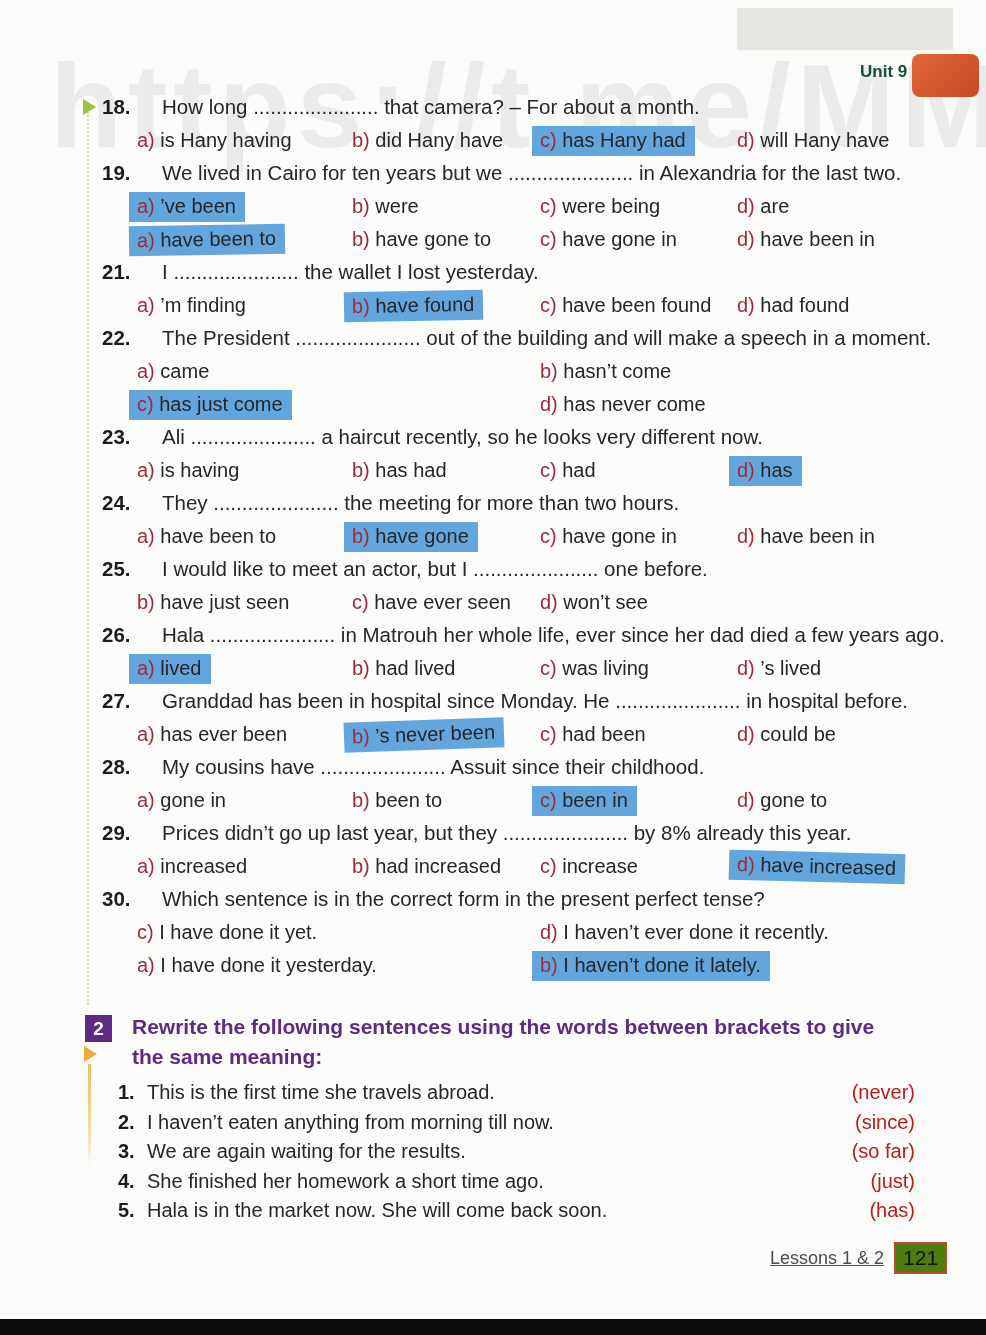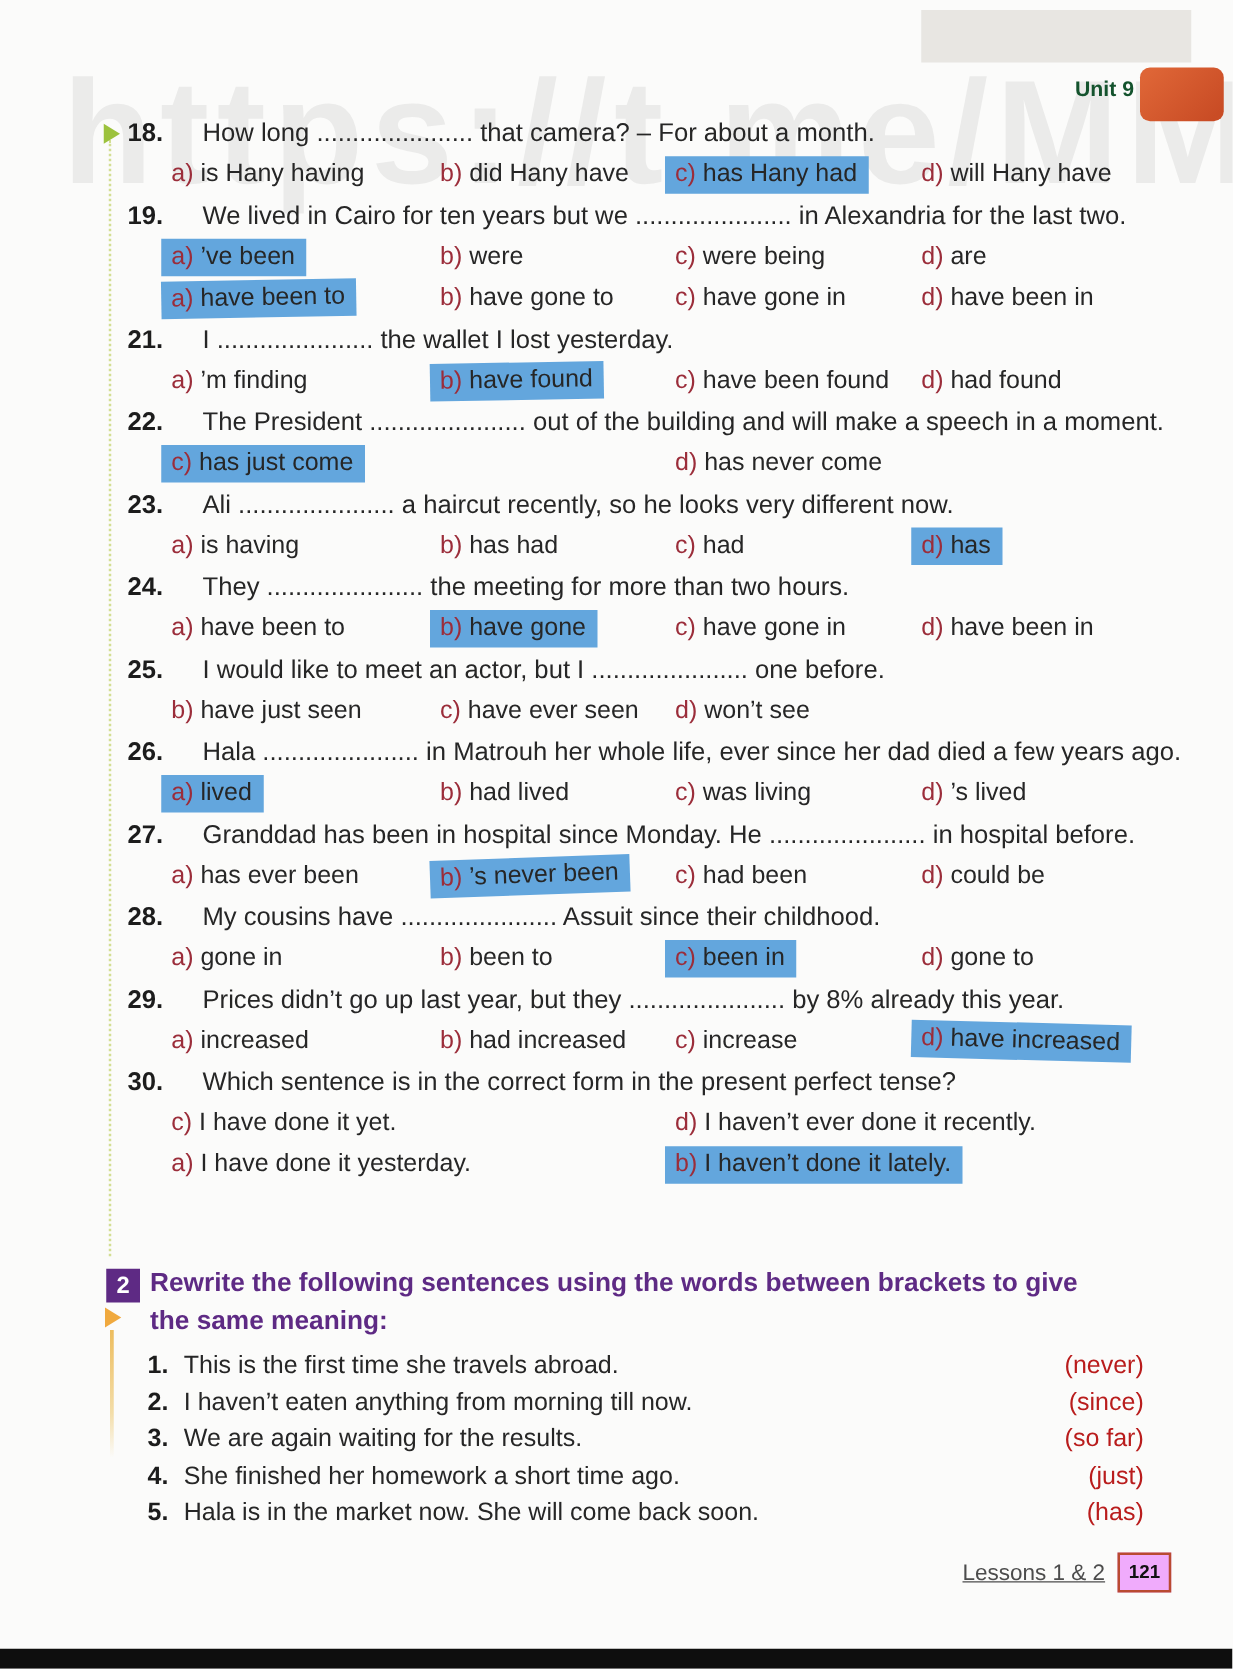--- a/index.html
+++ b/index.html
@@ -38,31 +38,31 @@
   .opt-cell{white-space:nowrap;}
   .optwrap{display:inline-block;line-height:27px;vertical-align:middle;}
   .optwrap.hl{background:#63a6dd;padding:1px 9px 2px 8px;margin-left:-8px;}
   .letter{color:#9b2d3a;}
   .opt-text{color:#262626;}
   
   .ex2{position:absolute;top:1012px;left:85px;width:840px;z-index:1;}
   .ex2-head{display:flex;align-items:flex-start;}
   .badge{width:27px;height:27px;flex:none;margin-top:3px;background:#5e2a84;color:#fff;
     display:flex;align-items:center;justify-content:center;font-size:19px;font-weight:bold;}
-  .ex2-titles{margin-left:8px;font-size:21px;font-weight:bold;color:#5e2a84;line-height:30px;}
+  .ex2-titles{margin-left:20px;font-size:21px;font-weight:bold;color:#5e2a84;line-height:30px;}
   .ex2-items{position:absolute;top:1078px;left:118px;width:797px;z-index:1;}
   .ex2-item{display:flex;line-height:29.6px;font-size:20px;}
   .it-no{font-weight:bold;flex:none;width:29px;color:#1c1c1c;}
   .it-text{color:#262626;}
   .it-hint{margin-left:auto;color:#b91c1c;}
   
   .footer{position:absolute;top:1242px;left:770px;display:flex;align-items:center;z-index:1;}
   .lessons{font-size:18px;color:#4c4c4c;text-decoration:underline;}
-  .pagebox{margin-left:10px;border:2px solid #b94a31;padding:0 7px;font-size:15px;font-weight:bold;
-    color:#111;line-height:28px;background:#f0abfc;}
+  .pagebox{margin-left:10px;border:2px solid #b94a31;padding:0 7px;font-size:21px;font-weight:normal;
+    color:#111;line-height:28px;background:#4d7c0f;}
   .blackbar{position:absolute;left:0;bottom:0;width:986px;height:16px;background:#0e0e0e;z-index:3;}
 </style>
 </head>
 <body>
 
 <div class="watermark">https://t.me/MM L7</div>
 <div class="grayrect"></div>
 
 <div class="unit-label">Unit 9</div>
 <div class="unit-tab"></div>
@@ -105,20 +105,24 @@
     </div>
     <div class="opt-row cols4">
       <div class="opt-cell"><span class="optwrap"><span class="letter">a)</span> <span class="opt-text">’m finding</span></span></div>
       <div class="opt-cell"><span class="optwrap hl" style="transform: rotate(-1deg);"><span class="letter">b)</span> <span class="opt-text">have found</span></span></div>
       <div class="opt-cell"><span class="optwrap"><span class="letter">c)</span> <span class="opt-text">have been found</span></span></div>
       <div class="opt-cell"><span class="optwrap"><span class="letter">d)</span> <span class="opt-text">had found</span></span></div>
     </div>
     <div class="q-line">
       <span class="q-no">22.</span>
       <span class="q-text">The President ...................... out of the building and will make a speech in a moment.</span>
+    </div>
+    <div class="opt-row cols2">
+      <div class="opt-cell"><span class="optwrap"><span class="letter">a)</span> <span class="opt-text">came</span></span></div>
+      <div class="opt-cell"><span class="optwrap"><span class="letter">b)</span> <span class="opt-text">hasn’t come</span></span></div>
     </div>
     <div class="opt-row cols2">
       <div class="opt-cell"><span class="optwrap hl"><span class="letter">c)</span> <span class="opt-text">has just come</span></span></div>
       <div class="opt-cell"><span class="optwrap"><span class="letter">d)</span> <span class="opt-text">has never come</span></span></div>
     </div>
     <div class="q-line">
       <span class="q-no">23.</span>
       <span class="q-text">Ali ...................... a haircut recently, so he looks very different now.</span>
     </div>
     <div class="opt-row cols4">

